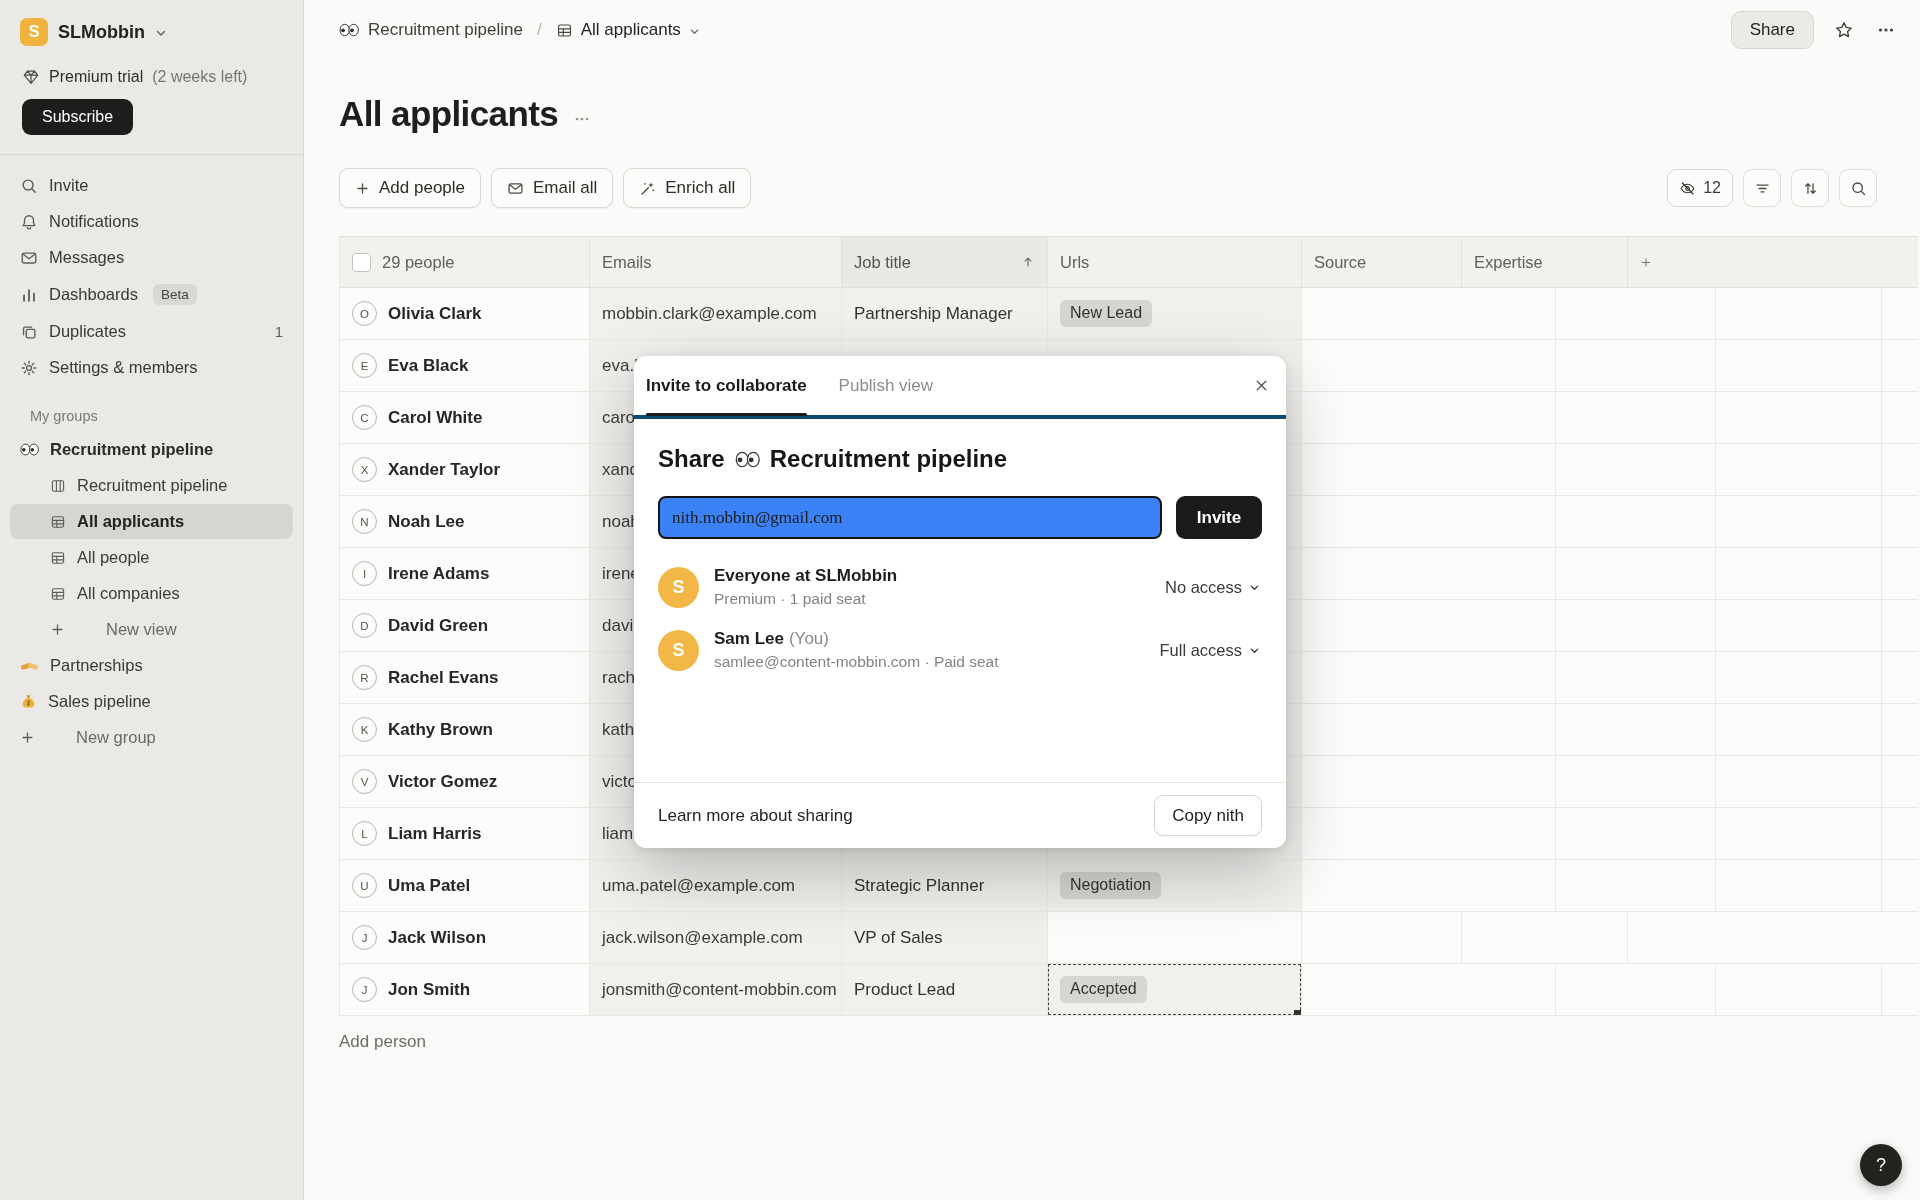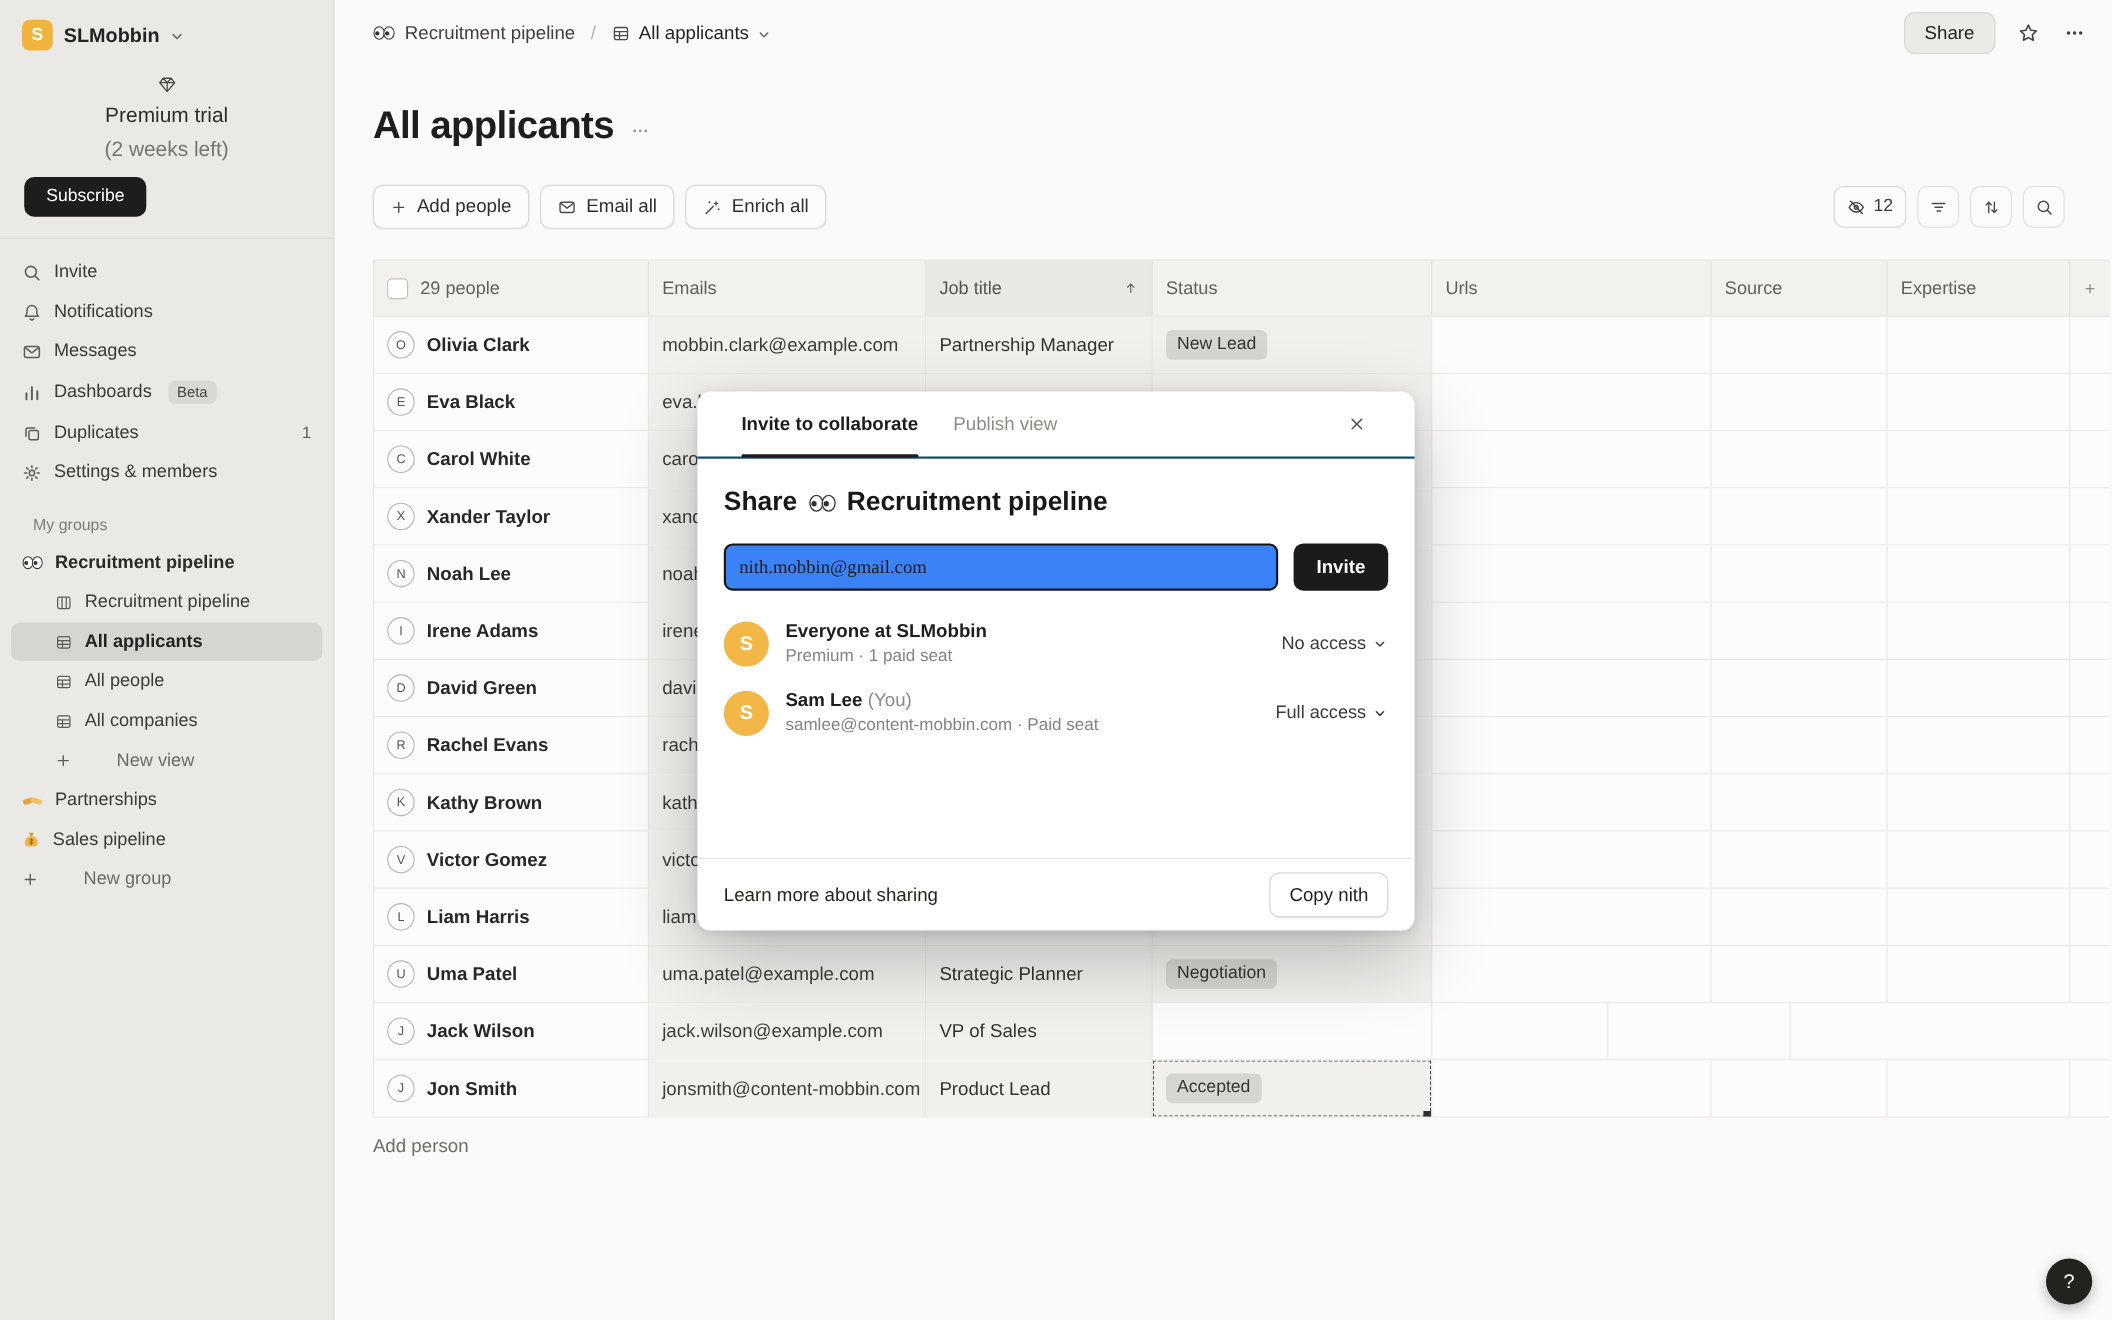--- a/index.html
+++ b/index.html
@@ -10,21 +10,21 @@
 
   
   .sidebar{position:absolute;left:0;top:0;bottom:0;width:304px;background:#eae9e6;
            border-right:1px solid #dad9d6;display:flex;flex-direction:column;box-sizing:border-box;}
   .side-top{padding:12px 16px 0;}
   .workspace-row{display:flex;align-items:center;gap:10px;padding:6px 4px;}
   .logo{width:28px;height:28px;border-radius:7px;background:#f0b43e;color:#fff;font-weight:700;
         font-size:16px;display:flex;align-items:center;justify-content:center;flex:none;}
   .ws-name{font-weight:700;font-size:18px;color:#232321;}
   .chev{color:#6b6a66;margin-top:2px;}
-  .premium{display:flex;align-items:center;gap:9px;padding:16px 6px 0;font-size:19px;color:#2e2e2b;flex-direction:column;}
+  .premium{display:flex;align-items:center;gap:9px;padding:16px 6px 0;font-size:16px;color:#2e2e2b;}
   .premium .dim{color:#77766f1;color:#76756f;}
   .subscribe{margin:13px 6px 19px;background:#1d1d1b;color:#fff;border:none;border-radius:9px;
              padding:9px 20px;font-size:16px;width:max-content;}
   .side-div{height:1px;background:#d7d6d2;}
   .nav{padding:13px 10px 0;}
   .nav-item,.group-item,.view-item{display:flex;align-items:center;gap:11px;padding:8px 10px;
         border-radius:8px;font-size:16.5px;color:#393936;margin-bottom:1px;cursor:pointer;}
   .nav-item .ic,.group-item .ic,.view-item .ic{color:#5d5c58;flex:none;display:flex;}
   .beta{background:#d9d8d4;border-radius:6px;font-size:13.5px;padding:3px 8px;color:#47463f;color:#454542;margin-left:4px;}
   .nav-count{margin-left:auto;color:#605f5b;font-size:15px;}
@@ -91,21 +91,21 @@
   .badge{background:#d6d5d1;border-radius:6px;padding:4px 10px;font-size:16px;color:#343431;line-height:1.15;}
   .badge:empty{display:none;}
   .badge-amber{background:#dfb269;color:#33301f;}
   .selected-cell::after{content:"";position:absolute;inset:0;border:1.5px dashed #45443f;pointer-events:none;}
   .sel-handle{position:absolute;right:-1px;bottom:-3px;width:8px;height:8px;background:#302f2c;}
   .add-person{margin-top:16px;color:#6d6c67;font-size:17px;width:max-content;cursor:pointer;}
 
   
   .modal{position:absolute;left:634px;top:356px;width:652px;border-radius:12px;background:#fff;
          box-shadow:0 24px 70px rgba(0,0,0,.24),0 2px 10px rgba(0,0,0,.10);z-index:40;}
-  .m-head{display:flex;align-items:stretch;height:59px;padding:0 40px;border-bottom:2px solid #0c4a6e;}
+  .m-head{display:flex;align-items:stretch;height:59px;padding:0 12px;border-bottom:4px solid #0c4a6e;}
   .m-tab{display:flex;align-items:center;position:relative;font-size:17px;color:#8d8c86;
          margin-right:32px;background:none;border:none;padding:0;}
   .m-tab.active{color:#1c1c1a;font-weight:700;}
   .m-tab.active::after{content:"";position:absolute;left:0;right:0;bottom:-1px;height:3px;
          background:#1c1c1a;border-radius:2px;}
   .m-close{margin-left:auto;align-self:center;background:none;border:none;color:#55544f;padding:4px;display:flex;}
   .m-body{padding:26px 24px 0;height:363px;box-sizing:border-box;}
   .m-title{display:flex;align-items:center;gap:10px;font-size:24px;font-weight:700;color:#171715;}
   .m-invite-row{display:flex;gap:14px;margin-top:23px;}
   .m-input{flex:1;height:43px;border:2px solid #151513;border-radius:8px;padding:0 12px;
@@ -433,23 +433,20 @@
               <span>Emails</span>
             </div>
           <div class="hcell c-job h-job">
             <span>Job title</span>
             <span class="sort-ind">
               <svg width="14" height="14" viewBox="0 0 20 20">
                   <path d="M10 15.5v-11m0 0L5.8 8.7M10 4.5l4.2 4.2" stroke="currentColor" fill="none" stroke-width="1.6" stroke-linecap="round" stroke-linejoin="round"></path>
                 </svg>
             </span>
           </div>
-          <div class="hcell c-status">
-              <span>Status</span>
-            </div>
           <div class="hcell c-urls">
               <span>Urls</span>
             </div>
           <div class="hcell c-source">
               <span>Source</span>
             </div>
           <div class="hcell c-exp">
               <span>Expertise</span>
             </div>
           <div class="hcell c-plus" style="border-right:none;">

